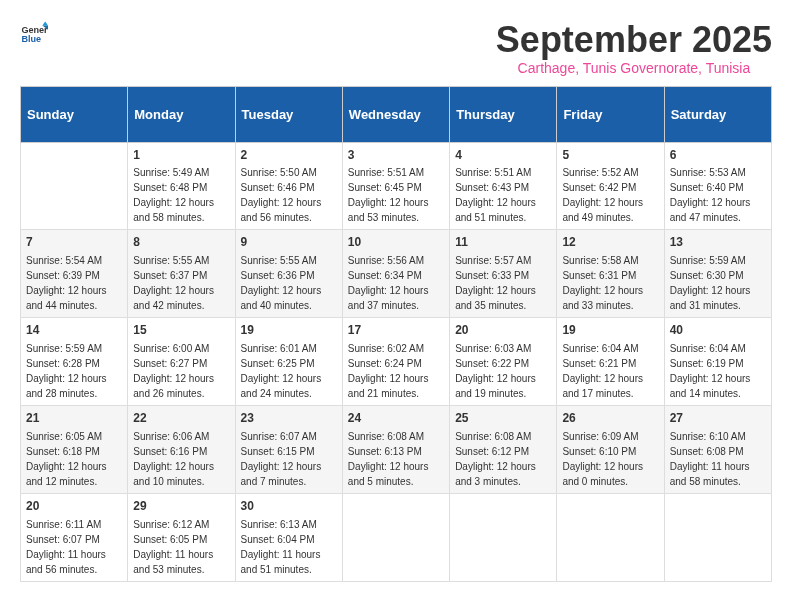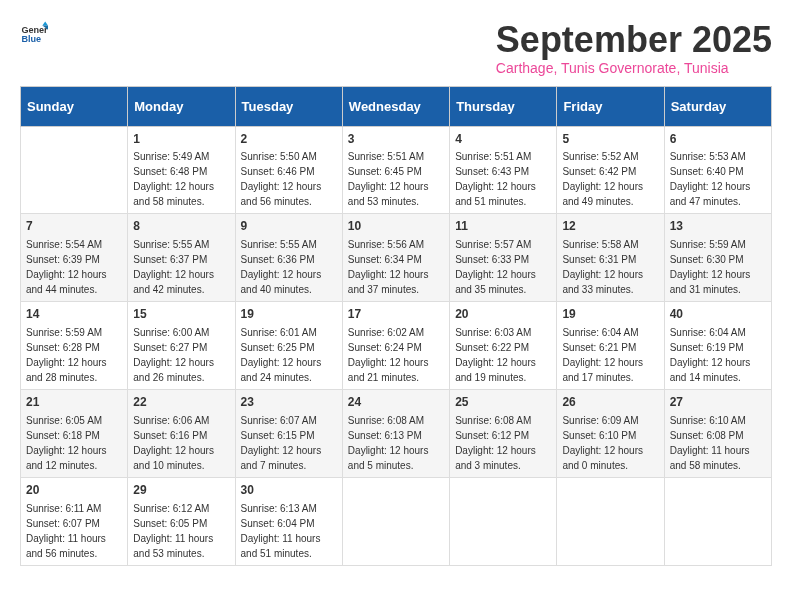--- a/index.html
+++ b/index.html
@@ -19,42 +19,42 @@
     .logo {
       display: flex;
       align-items: center;
       gap: 4px;
     }
     .logo-icon {
       width: 28px;
       height: 28px;
     }
     .title-block {
-      text-align: left;
+      text-align: center;
     }
     .month-title {
       font-size: 36px;
       font-weight: bold;
       color: #333;
       line-height: 1.1;
     }
     .subtitle {
       font-size: 14px;
       color: #ec4899;
     }
     table {
       width: 100%;
       border-collapse: collapse;
       font-size: 11px;
     }
     thead tr th {
       background-color: #1a5fa8;
       color: #fff;
       text-align: left;
-      padding: 12px 6px;
+      padding: 20px 6px;
       font-size: 13px;
       font-weight: bold;
       border: 1px solid #ccc;
     }
     tbody tr td {
       border: 1px solid #ddd;
       vertical-align: top;
       padding: 4px 5px;
       min-height: 70px;
       height: 80px;

